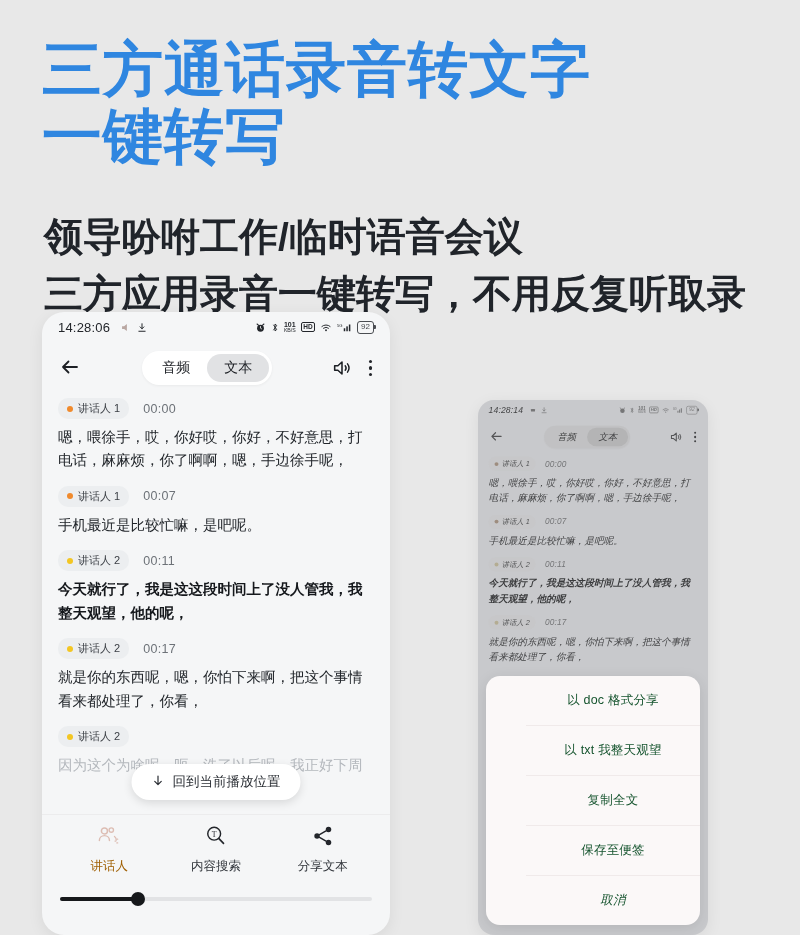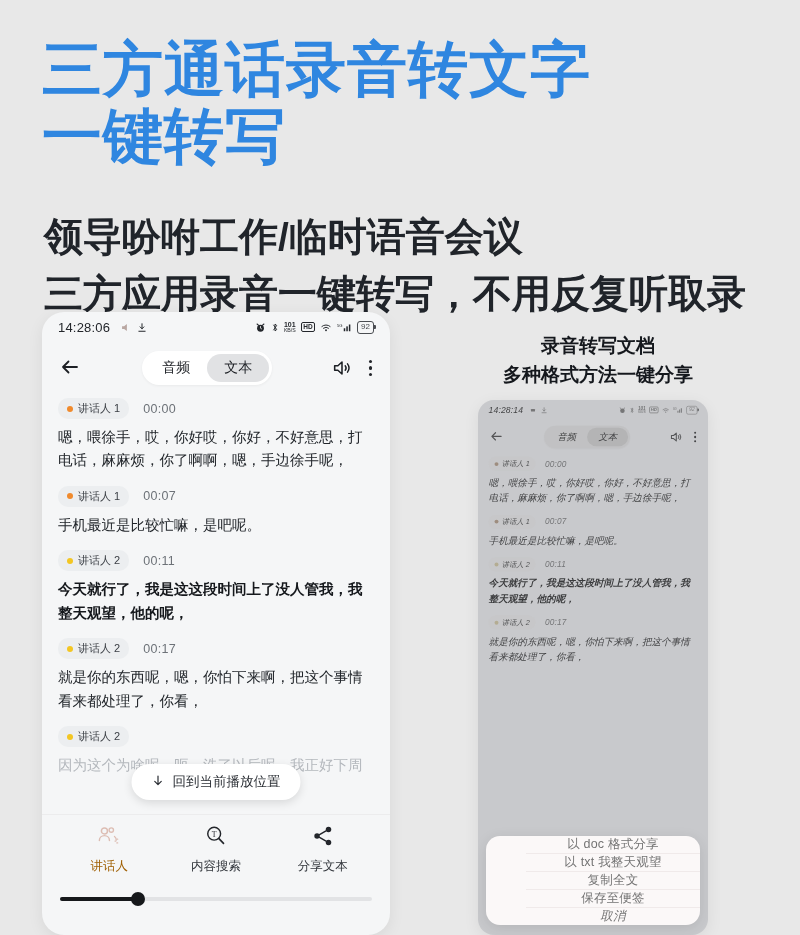--- a/index.html
+++ b/index.html
@@ -164,38 +164,36 @@
   
   .sheet-scrim {
     position: absolute; inset: 0; background: rgba(120,122,126,0.10);
   }
   .action-sheet {
     position: absolute; left: 8px; right: 8px; bottom: 10px;
     background: #fbf8f8; border-radius: 14px; overflow: hidden;
     box-shadow: 0 3px 14px rgba(0,0,0,0.10);
   }
   .sheet-item {
-    text-align: center; font-size: 12.5px; padding: 0 6px;
-    color: #737373; border-bottom: 1px solid #f0eaea;
+    text-align: center; font-size: 12.5px; padding: 16px 6px;
+    color: #14532d; border-bottom: 1px solid #f0eaea;
     cursor: pointer; letter-spacing: 0.2px; margin-left: 40px;
   }
   .sheet-item:last-child { border-bottom: none; font-style: italic; }
 </style>
 </head>
 <body>
 
 <div class="page">
 
   <h1 class="promo-title">三方通话录音转文字
 一键转写</h1>
   <div class="promo-sub">领导吩咐工作/临时语音会议
 三方应用录音一键转写，不用反复听取录音</div>
 
-  <div class="right-caption">录音转写文档
-多种格式方法一键分享</div>
 
   <div class="phone phone-main">
 
     <div class="statusbar">
       <span class="sb-time">14:28:06</span>
       <span class="sb-left-icons">
         <span class="sb-ico">
           <svg width="11" height="11" viewBox="0 0 16 16">
               <path d="M3 6h3l4-3v10l-4-3H3z" fill="#b9a7a2"></path>
             </svg>

